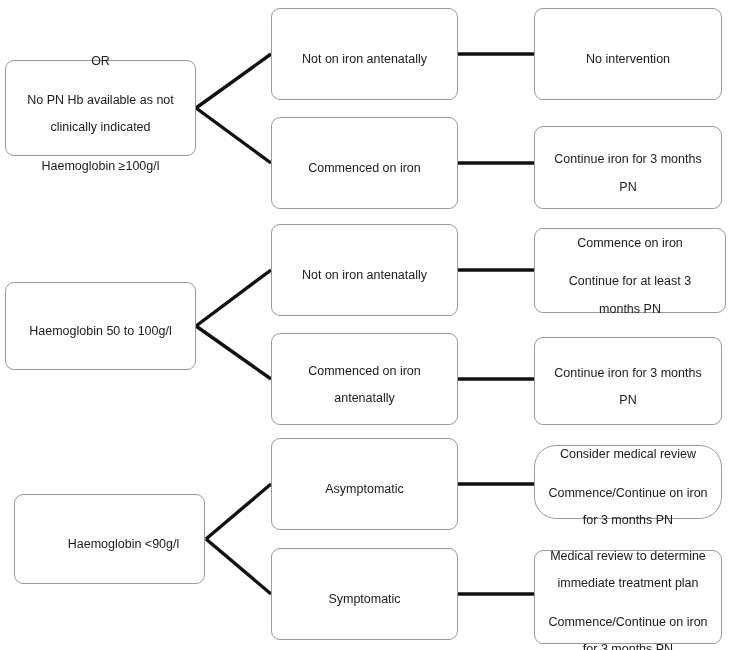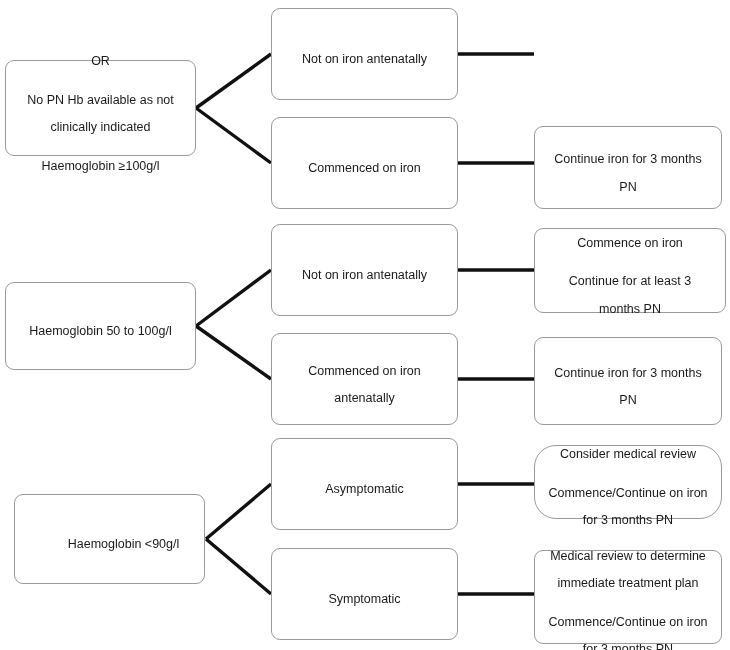--- a/index.html
+++ b/index.html
@@ -99,20 +99,25 @@
       <span class="line">Haemoglobin ≥100g/l</span>
     </span>
   </div>
 
   <div class="node" style="left:271px; top:8px; width:187px; height:92px;">
     <span class="para">
       <span class="line">Not on iron antenatally</span>
     </span>
   </div>
 
+  <div class="node" style="left:534px; top:8px; width:188px; height:92px;">
+    <span class="para">
+      <span class="line">No intervention</span>
+    </span>
+  </div>
 
   <div class="node" style="left:271px; top:117px; width:187px; height:92px;">
     <span class="para">
       <span class="line">Commenced on iron</span>
     </span>
   </div>
 
   <div class="node" style="left:534px; top:126px; width:188px; height:83px;">
     <span class="para">
       <span class="line">Continue iron for 3 months</span>

